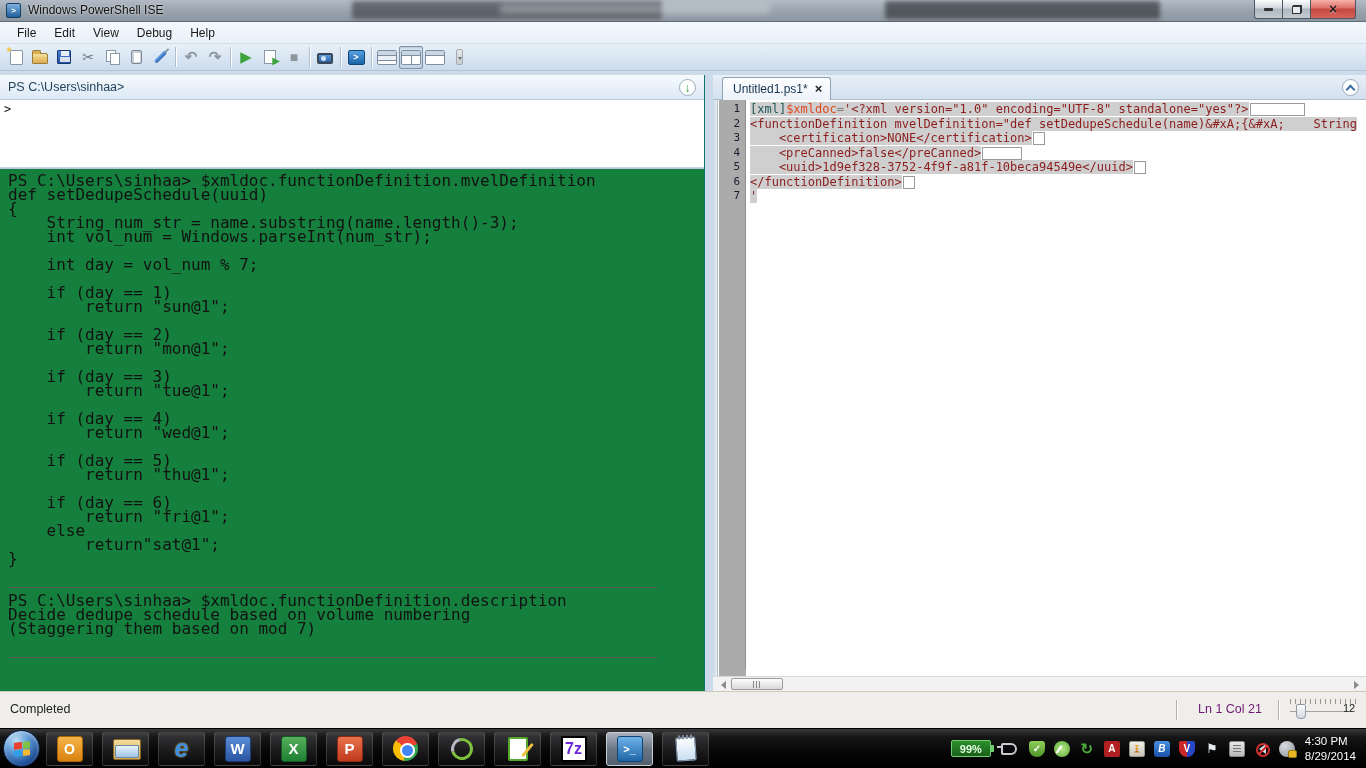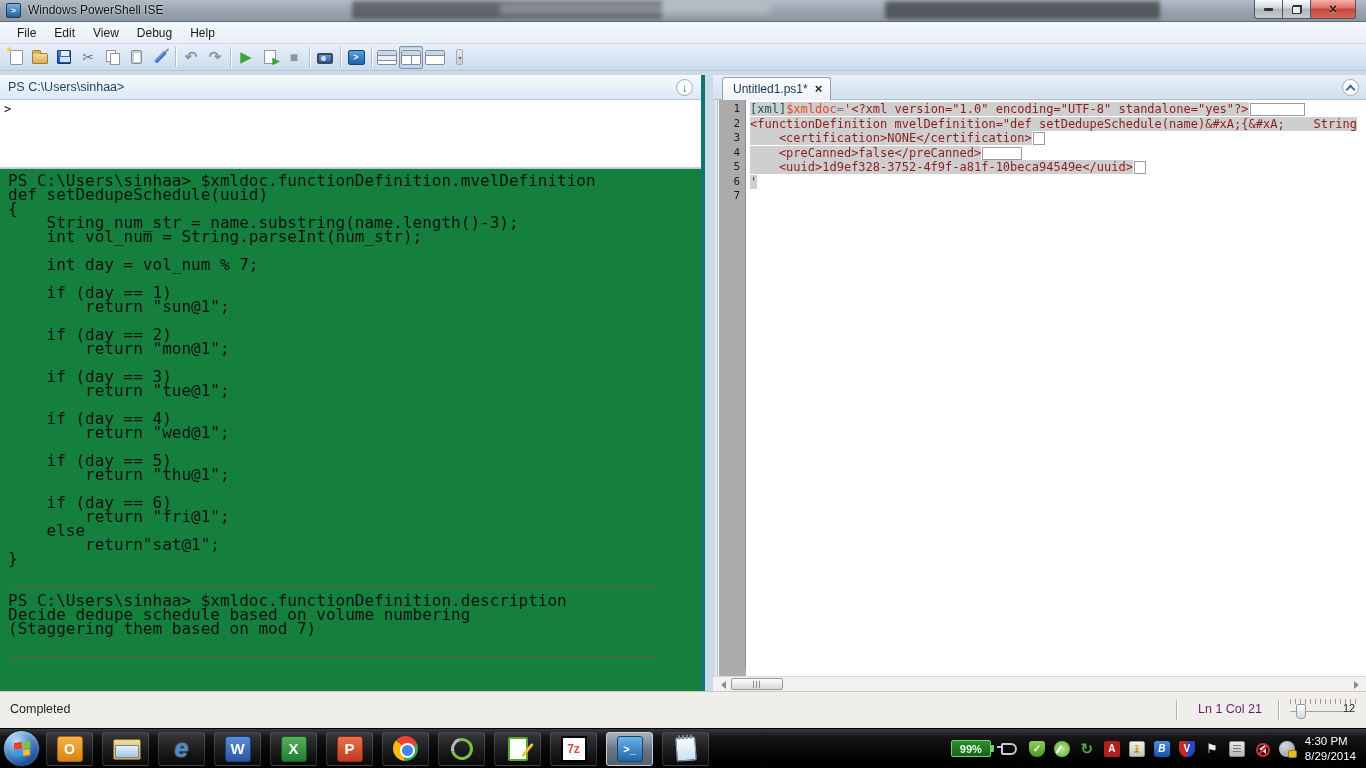--- a/index.html
+++ b/index.html
@@ -74,21 +74,21 @@
   .lay-top::after { content:""; position:absolute; left:0; right:0; top:5px; height:4px; background:#EAF0F6; border-bottom:1px solid #7E8EA0; }
   .lay-right::after { content:""; position:absolute; left:9px; top:4px; bottom:0; width:1px; background:#7E8EA0; }
   .tbtn.pressed { border:1px solid #7E93A8; background:linear-gradient(#DCE8F4,#C3D5E8); box-shadow:inset 0 1px 2px rgba(0,0,0,.15); }
   .i-overflow { width:7px; height:16px; background:linear-gradient(#E6E8EA,#C9CCD0); border:1px solid #A8ACB2; border-radius:2px; position:relative; }
   .i-overflow::after { content:""; position:absolute; left:1px; bottom:2px; border:2px solid transparent; border-top:3px solid #6E757D; }
 
   
   .workspace { position:absolute; top:71px; left:0; right:0; height:620px; background:#CDDAEA; }
 
   
-  .console-pane { position:absolute; left:0; top:4px; width:705px; bottom:0; background:#fff; border-right:4px solid #0f766e; }
+  .console-pane { position:absolute; left:0; top:4px; width:705px; bottom:0; background:#fff; border-right:1px solid #0f766e; }
   .cmd-header { position:absolute; top:0; left:0; right:0; height:25px;
     background:linear-gradient(#F6FAFD,#DCE9F6); border-bottom:1px solid #B9C9DB; }
   .cmd-header-text { position:absolute; left:8px; top:5px; font-size:12.5px; color:#23455F; }
   .circle-btn { position:absolute; width:17px; height:17px; border-radius:50%; background:#FDFEFE; border:1px solid #9AAABB;
     display:flex; align-items:center; justify-content:center; }
   .cmd-collapse { right:8px; top:4px; }
   .g-downarrow { color:#2F9E3F; font-size:12px; font-weight:bold; line-height:12px; }
   .cmd-input { position:absolute; top:25px; left:0; right:0; height:68px; background:#fff; border-bottom:1px solid #C8D4E0;
     font-family:"DejaVu Sans Mono", monospace; font-size:12px; color:#111; padding:2px 4px; }
   .console-output { position:absolute; top:93px; left:0; right:0; bottom:0; background:#15803d; border-top:1px solid #B9C9DB;
@@ -161,21 +161,21 @@
   .task-btn { width:47px; height:34px; margin-right:9px; border-radius:3px; border:1px solid rgba(255,255,255,.14);
     background:linear-gradient(rgba(110,110,115,.35),rgba(30,30,32,.3)); display:flex; align-items:center; justify-content:center; }
   .task-btn.active { background:linear-gradient(#A9B2BE,#6B7685 50%,#55606E); border-color:#C6CDD4; }
   .logo-sq { width:26px; height:26px; border-radius:3px; color:#fff; font-weight:bold; font-size:15px;
     display:flex; align-items:center; justify-content:center; }
   .lg-outlook { background:linear-gradient(#F5B44A,#D9820F); border:1px solid #A86508; font-size:14px; }
   .lg-word { background:linear-gradient(#5B8DD6,#2A55A2); border:1px solid #1D3C74; }
   .lg-excel { background:linear-gradient(#57B05B,#1E7F33); border:1px solid #145A23; }
   .lg-ppt { background:linear-gradient(#E8734A,#C03A1E); border:1px solid #8A2A15; }
   .lg-ps { background:linear-gradient(#6EB2E8,#1F66A8); border:1px solid #124672; font-size:11px; }
-  .lg-7z { background:#fff; border:2px solid #000; color:#ef4444; font-size:12px; border-radius:1px; }
+  .lg-7z { background:#fff; border:2px solid #000; color:#6d28d9; font-size:16px; border-radius:1px; }
   .i-explorer { width:26px; height:19px; position:relative; }
   .i-explorer::before { content:""; position:absolute; left:0; top:0; width:26px; height:19px;
     background:linear-gradient(#F2DC9C,#D9A94E); border:1px solid #8A6A2A; border-radius:2px; }
   .i-explorer::after { content:""; position:absolute; left:2px; top:6px; width:22px; height:11px;
     background:linear-gradient(#EAF2FA,#9FC4E4); border:1px solid #6A88A8; border-radius:1px; }
   .g-ie { color:#3B8EE0; font-size:25px; font-weight:bold; font-style:italic; text-shadow:0 0 2px rgba(240,190,60,.9); }
   .i-chrome { width:25px; height:25px; border-radius:50%; position:relative;
     background:conic-gradient(from -50deg, #EA4335 0 33%, #34A853 0 66%, #FBBC05 0 100%); }
   .i-chrome::after { content:""; position:absolute; left:7px; top:7px; width:11px; height:11px; border-radius:50%;
     background:#4285F4; border:2px solid #fff; }
@@ -319,21 +319,21 @@
         <div class="circle-btn cmd-collapse">
           <span class="g-downarrow">↓</span>
         </div>
       </div>
       <div class="cmd-input">&gt;</div>
       <div class="console-output">
           <div class="con-line">PS C:\Users\sinhaa&gt; $xmldoc.functionDefinition.mvelDefinition</div>
           <div class="con-line">def setDedupeSchedule(uuid)</div>
           <div class="con-line">{</div>
           <div class="con-line">    String num_str = name.substring(name.length()-3);</div>
-          <div class="con-line">    int vol_num = String.parseInt(num_str);</div>
+          <div class="con-line">    int vol_num = Windows.parseInt(num_str);</div>
           <div class="con-line">&nbsp;</div>
           <div class="con-line">    int day = vol_num % 7;</div>
           <div class="con-line">&nbsp;</div>
           <div class="con-line">    if (day == 1)</div>
           <div class="con-line">        return "sun@1";</div>
           <div class="con-line">&nbsp;</div>
           <div class="con-line">    if (day == 2)</div>
           <div class="con-line">        return "mon@1";</div>
           <div class="con-line">&nbsp;</div>
           <div class="con-line">    if (day == 3)</div>
@@ -380,20 +380,21 @@
             <div class="ln">5</div>
             <div class="ln">6</div>
             <div class="ln">7</div>
           </div>
         <div class="editor-code">
             <div class="code-line"><span class="tok tok-type">[xml]</span><span class="tok tok-variable">$xmldoc</span><span class="tok tok-operator">=</span><span class="tok tok-string">'&lt;?xml version="1.0" encoding="UTF-8" standalone="yes"?&gt;</span><span class="trail" style="width: 55px;"></span></div>
             <div class="code-line"><span class="tok tok-string">&lt;functionDefinition mvelDefinition="def setDedupeSchedule(name)&amp;#xA;{&amp;#xA;    String</span></div>
             <div class="code-line"><span class="tok tok-string">    &lt;certification&gt;NONE&lt;/certification&gt;</span><span class="trail" style="width: 12px;"></span></div>
             <div class="code-line"><span class="tok tok-string">    &lt;preCanned&gt;false&lt;/preCanned&gt;</span><span class="trail" style="width: 40px;"></span></div>
             <div class="code-line"><span class="tok tok-string">    &lt;uuid&gt;1d9ef328-3752-4f9f-a81f-10beca94549e&lt;/uuid&gt;</span><span class="trail" style="width: 12px;"></span></div>
+            <div class="code-line"><span class="tok tok-string">&lt;/functionDefinition&gt;</span><span class="trail" style="width: 12px;"></span></div>
             <div class="code-line"><span class="tok tok-string">'</span></div>
           </div>
       </div>
       <div class="gutter-stub"></div>
       <div class="hscroll">
         <div class="hs-arrow hs-left">
             <div class="tri-l"></div>
           </div>
         <div class="hs-thumb"></div>
         <div class="hs-arrow hs-right">

